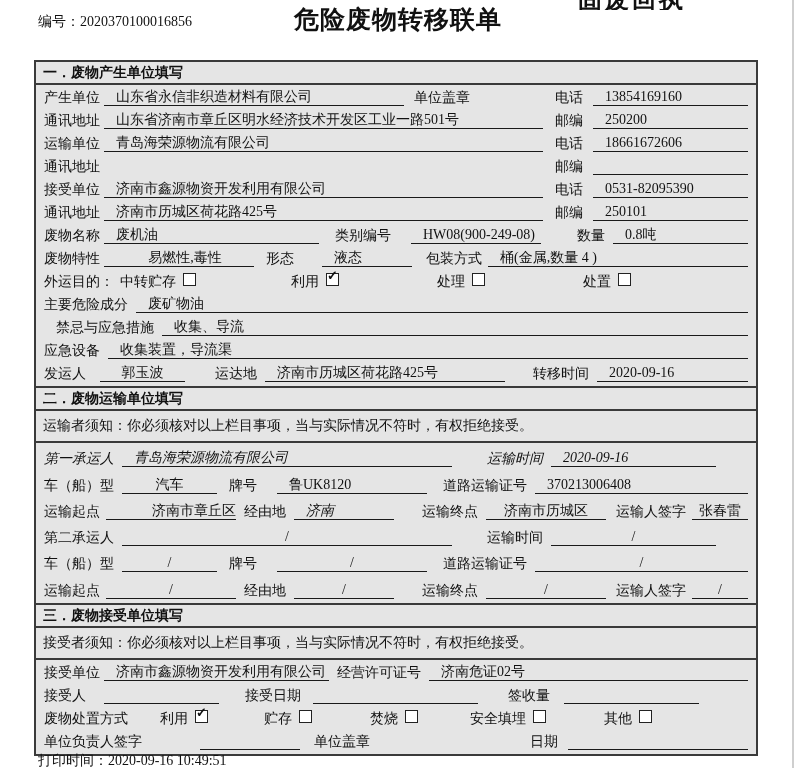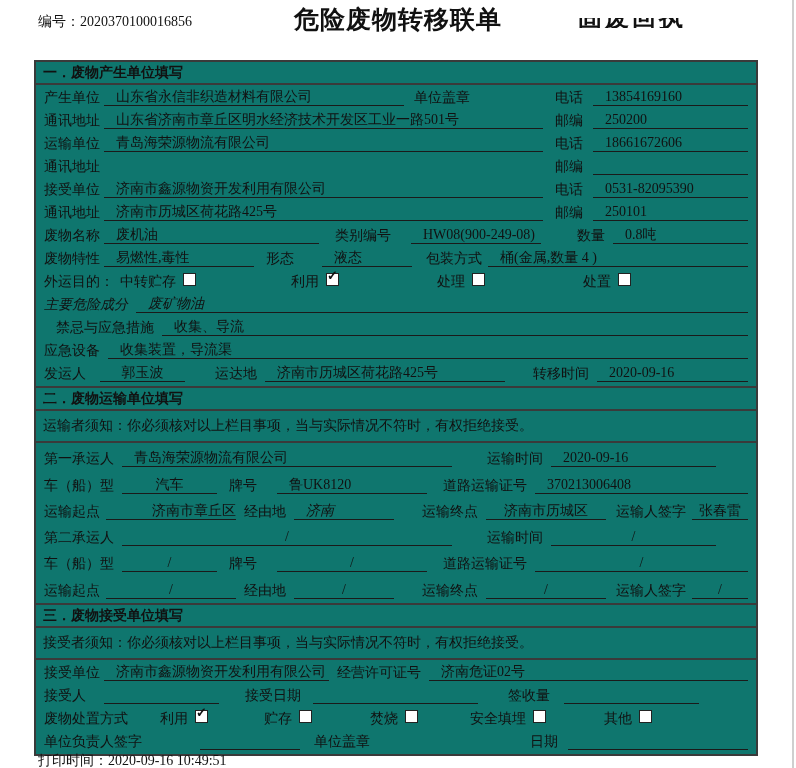--- a/index.html
+++ b/index.html
@@ -1,25 +1,25 @@
 <!DOCTYPE html>
 <html><head>
 <meta charset="utf-8">
 <style>
   html,body{margin:0;padding:0;background:#ffffff;}
   .page{position:relative;width:796px;height:768px;background:#ffffff;overflow:hidden;
         font-family:"Liberation Serif","DejaVu Serif",serif;color:#111;}
   .serial{position:absolute;left:38px;top:13px;font-size:14px;white-space:nowrap;}
   .doc-title{position:absolute;left:0;right:0;top:3px;text-align:center;
              font-size:25px;font-weight:bold;letter-spacing:1px;}
-  .stamp-clip{position:absolute;left:578px;top:0;width:120px;height:10px;overflow:hidden;margin-top:18px;}
+  .stamp-clip{position:absolute;left:578px;top:0;width:120px;height:10px;overflow:hidden;}
   .stamp-clip span{display:block;font-size:24px;font-weight:bold;letter-spacing:3px;margin-top:-16px;white-space:nowrap;}
   .edge-line{position:absolute;right:2px;top:0;width:2px;height:768px;background:#cfcfcf;}
 
-  .ftable{position:absolute;left:34px;top:60px;width:724px;border:2px solid #3a3a3a;box-sizing:border-box;background:#0f766e;}
+  .ftable{position:absolute;left:34px;top:60px;width:724px;border:2px solid #3a3a3a;box-sizing:border-box;background:#e5e5e5;}
   .sec-header{height:21px;line-height:21px;font-weight:bold;font-size:14px;padding-left:7px;
               border-bottom:2px solid #3a3a3a;}
   .sec-header:not(:first-child){border-top:2px solid #3a3a3a;}
   .notice-row{height:30px;line-height:30px;font-size:14px;padding-left:7px;border-bottom:2px solid #3a3a3a;white-space:nowrap;}
   .rows-box{padding:1px 0;}
   .frow{display:flex;align-items:flex-end;padding:0 8px 3px 8px;box-sizing:border-box;}
   .rmain{flex:1;display:flex;align-items:flex-end;min-width:0;margin-top:15px;}
   .rright{flex:none;width:205px;display:flex;align-items:flex-end;padding-left:12px;box-sizing:border-box;}
   .rright .lbl{margin-right:10px;}
   .rright .fld{flex:1;}
@@ -127,21 +127,21 @@
             <span class="gap" style="width: 36px;"></span>
             <span class="lbl">数量</span>
             <span class="gap" style="width: 8px;"></span>
             <span class="fld fill">0.8吨</span>
           </div>
         </div>
         <div class="frow" style="height: 23px;">
           <div class="rmain">
             <span class="lbl">废物特性</span>
             <span class="gap" style="width: 4px;"></span>
-            <span class="fld" style="width: 150px;">易燃性,毒性</span>
+            <span class="fld" style="width: 150px; text-align: center;">易燃性,毒性</span>
             <span class="gap" style="width: 12px;"></span>
             <span class="lbl">形态</span>
             <span class="gap" style="width: 28px;"></span>
             <span class="fld" style="width: 90px;">液态</span>
             <span class="gap" style="width: 14px;"></span>
             <span class="lbl">包装方式</span>
             <span class="gap" style="width: 6px;"></span>
             <span class="fld fill">桶(金属,数量 4 )</span>
           </div>
         </div>
@@ -165,21 +165,21 @@
               <span class="cbl">处理</span>
               <span class="cbx"></span>
             </span>
             <span class="gap" style="width: 98px;"></span>
             <span class="cbw">
               <span class="cbl">处置</span>
               <span class="cbx"></span>
             </span>
           </div>
         </div>
-        <div class="frow" style="height: 23px; font-style: italic;">
+        <div class="frow" style="height: 23px;">
           <div class="rmain">
             <span class="lbl">主要危险成分</span>
             <span class="gap" style="width: 8px;"></span>
             <span class="fld fill">废矿物油</span>
           </div>
         </div>
         <div class="frow" style="height: 23px; padding-left: 20px;">
           <div class="rmain">
             <span class="lbl">禁忌与应急措施</span>
             <span class="gap" style="width: 8px;"></span>
@@ -205,21 +205,21 @@
             <span class="gap" style="width: 28px;"></span>
             <span class="lbl">转移时间</span>
             <span class="gap" style="width: 8px;"></span>
             <span class="fld fill">2020-09-16</span>
           </div>
         </div>
       </div>
       <div class="sec-header"><span class="">二．废物运输单位填写</span></div>
       <div class="notice-row"><span class="">运输者须知：你必须核对以上栏目事项，当与实际情况不符时，有权拒绝接受。</span></div>
       <div class="rows-box">
-        <div class="frow" style="height: 26.3px;">
+        <div class="frow" style="height: 26.3px; font-style: italic;">
           <div class="rmain">
             <span class="lbl">第一承运人</span>
             <span class="gap" style="width: 8px;"></span>
             <span class="fld" style="width: 330px;">青岛海荣源物流有限公司</span>
             <span class="gap" style="width: 35px;"></span>
             <span class="lbl">运输时间</span>
             <span class="gap" style="width: 8px;"></span>
             <span class="fld" style="width: 165px;">2020-09-16</span>
           </div>
         </div>

